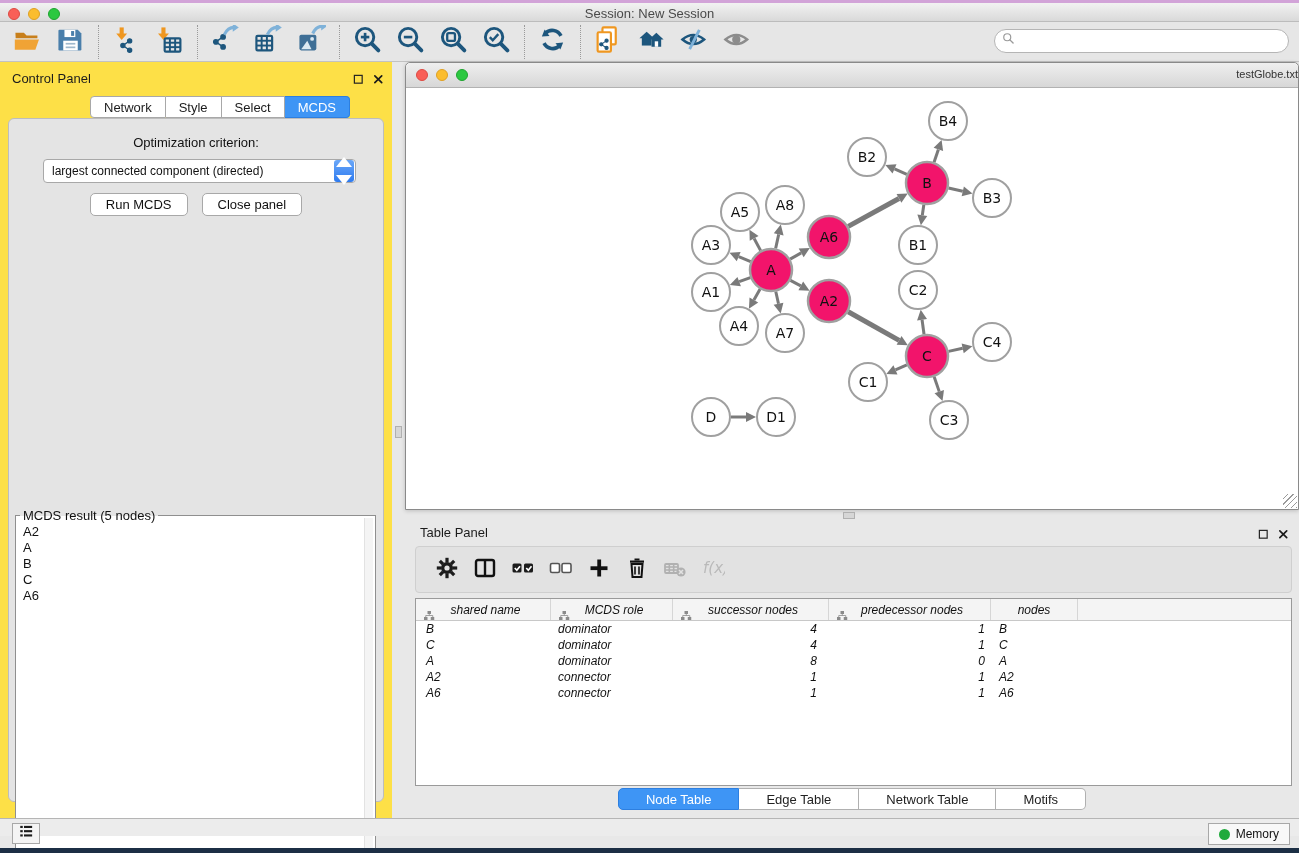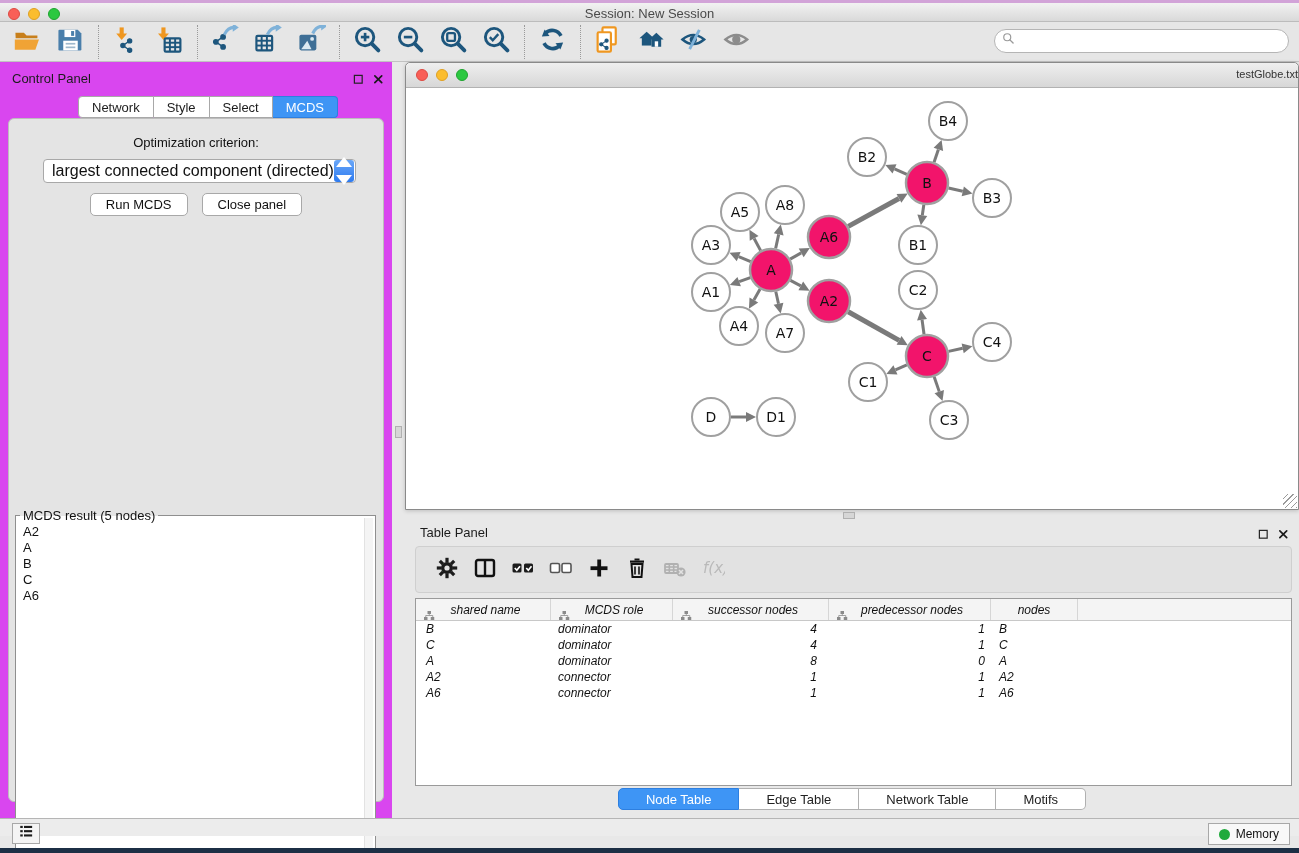--- a/index.html
+++ b/index.html
@@ -26,37 +26,37 @@
   .tb-group { display:flex; align-items:center; height:100%; padding:0 6px; }
   .tb-sep { width:0; height:34px; border-left:1px dotted #9a9a9a; }
   .tbtn { width:43px; height:36px; display:flex; align-items:center; justify-content:center; cursor:default; }
   .tbtn svg { width:29px; height:29px; }
   .searchbox { position:absolute; right:10px; top:7px; width:295px; height:24px; background:#fff;
     border:1px solid #b5b5b5; border-radius:12px; display:flex; align-items:center; padding-left:7px; }
   .searchbox svg { width:14px; height:14px; }
   .searchbox input { border:none; outline:none; flex:1; font-size:12px; background:transparent; padding-left:4px; }
 
   
-  .control-panel { position:absolute; left:0; top:62px; width:392px; height:756px; background:#d946ef; }
+  .control-panel { position:absolute; left:0; top:62px; width:392px; height:756px; background:#fde047; }
   .panel-hdr { position:absolute; left:0; top:0; width:100%; height:32px; }
   .panel-hdr .ph-title { position:absolute; left:12px; top:9px; font-size:13px; color:#1c1c1c; }
   .ph-icons { position:absolute; right:8px; top:9px; display:flex; gap:9px; align-items:center; }
   .ph-icons svg { width:11px; height:11px; }
-  .cp-tabs { position:absolute; left:78px; top:34px; display:flex; }
+  .cp-tabs { position:absolute; left:90px; top:34px; display:flex; }
   .cp-tab { height:22px; padding:0 13px; background:#fff; border:1px solid #a8a8a8; border-left:none;
     font-size:13px; color:#1c1c1c; display:flex; align-items:center; }
   .cp-tab:first-child { border-left:1px solid #a8a8a8; border-radius:4px 0 0 4px; }
   .cp-tab:last-child { border-radius:0 4px 4px 0; }
   .cp-tab.active { background:#3e95f5; border-color:#2d7fe0; color:#fff; }
   .cp-content { position:absolute; left:8px; top:56px; width:376px; height:684px;
     background:#e4e4e4; border:1px solid #bdbdbd; border-radius:6px; }
   .opt-label { position:absolute; left:0; width:100%; top:16px; text-align:center; font-size:13px; color:#111; }
   .combo { position:absolute; left:34px; top:40px; width:313px; height:24px; background:#fff;
     border:1px solid #a8a8a8; border-radius:4px; display:flex; align-items:center; }
-  .combo .combo-text { flex:1; font-size:16px; color:#111; padding-left:8px; white-space:nowrap; overflow:hidden; }
+  .combo .combo-text { flex:1; font-size:12px; color:#111; padding-left:8px; white-space:nowrap; overflow:hidden; }
   .combo .stepper { width:20px; height:22px; margin-right:1px; border-radius:3px;
     background:linear-gradient(#6aa7f8,#2e7bf0); display:flex; align-items:center; justify-content:center; }
   .cp-buttons { position:absolute; left:0; top:74px; width:100%; display:flex; justify-content:center; gap:14px; }
   .btn { height:23px; padding:0 15px; background:#fff; border:1px solid #a8a8a8; border-radius:5px;
     font-size:13px; color:#111; display:flex; align-items:center; }
   .fieldset { position:absolute; left:6px; top:396px; width:361px; height:336px;
     border:1px solid #8f8f8f; background:#fff; }
   .fieldset .legend { position:absolute; left:4px; top:-8px; font-size:13px; color:#111;
     padding:0 3px; background:linear-gradient(#e4e4e4 55%, #ffffff 55%); }
   .fs-scroll { position:absolute; right:2px; top:2px; bottom:2px; width:9px; background:#f4f4f4; border-left:1px solid #e2e2e2; }

